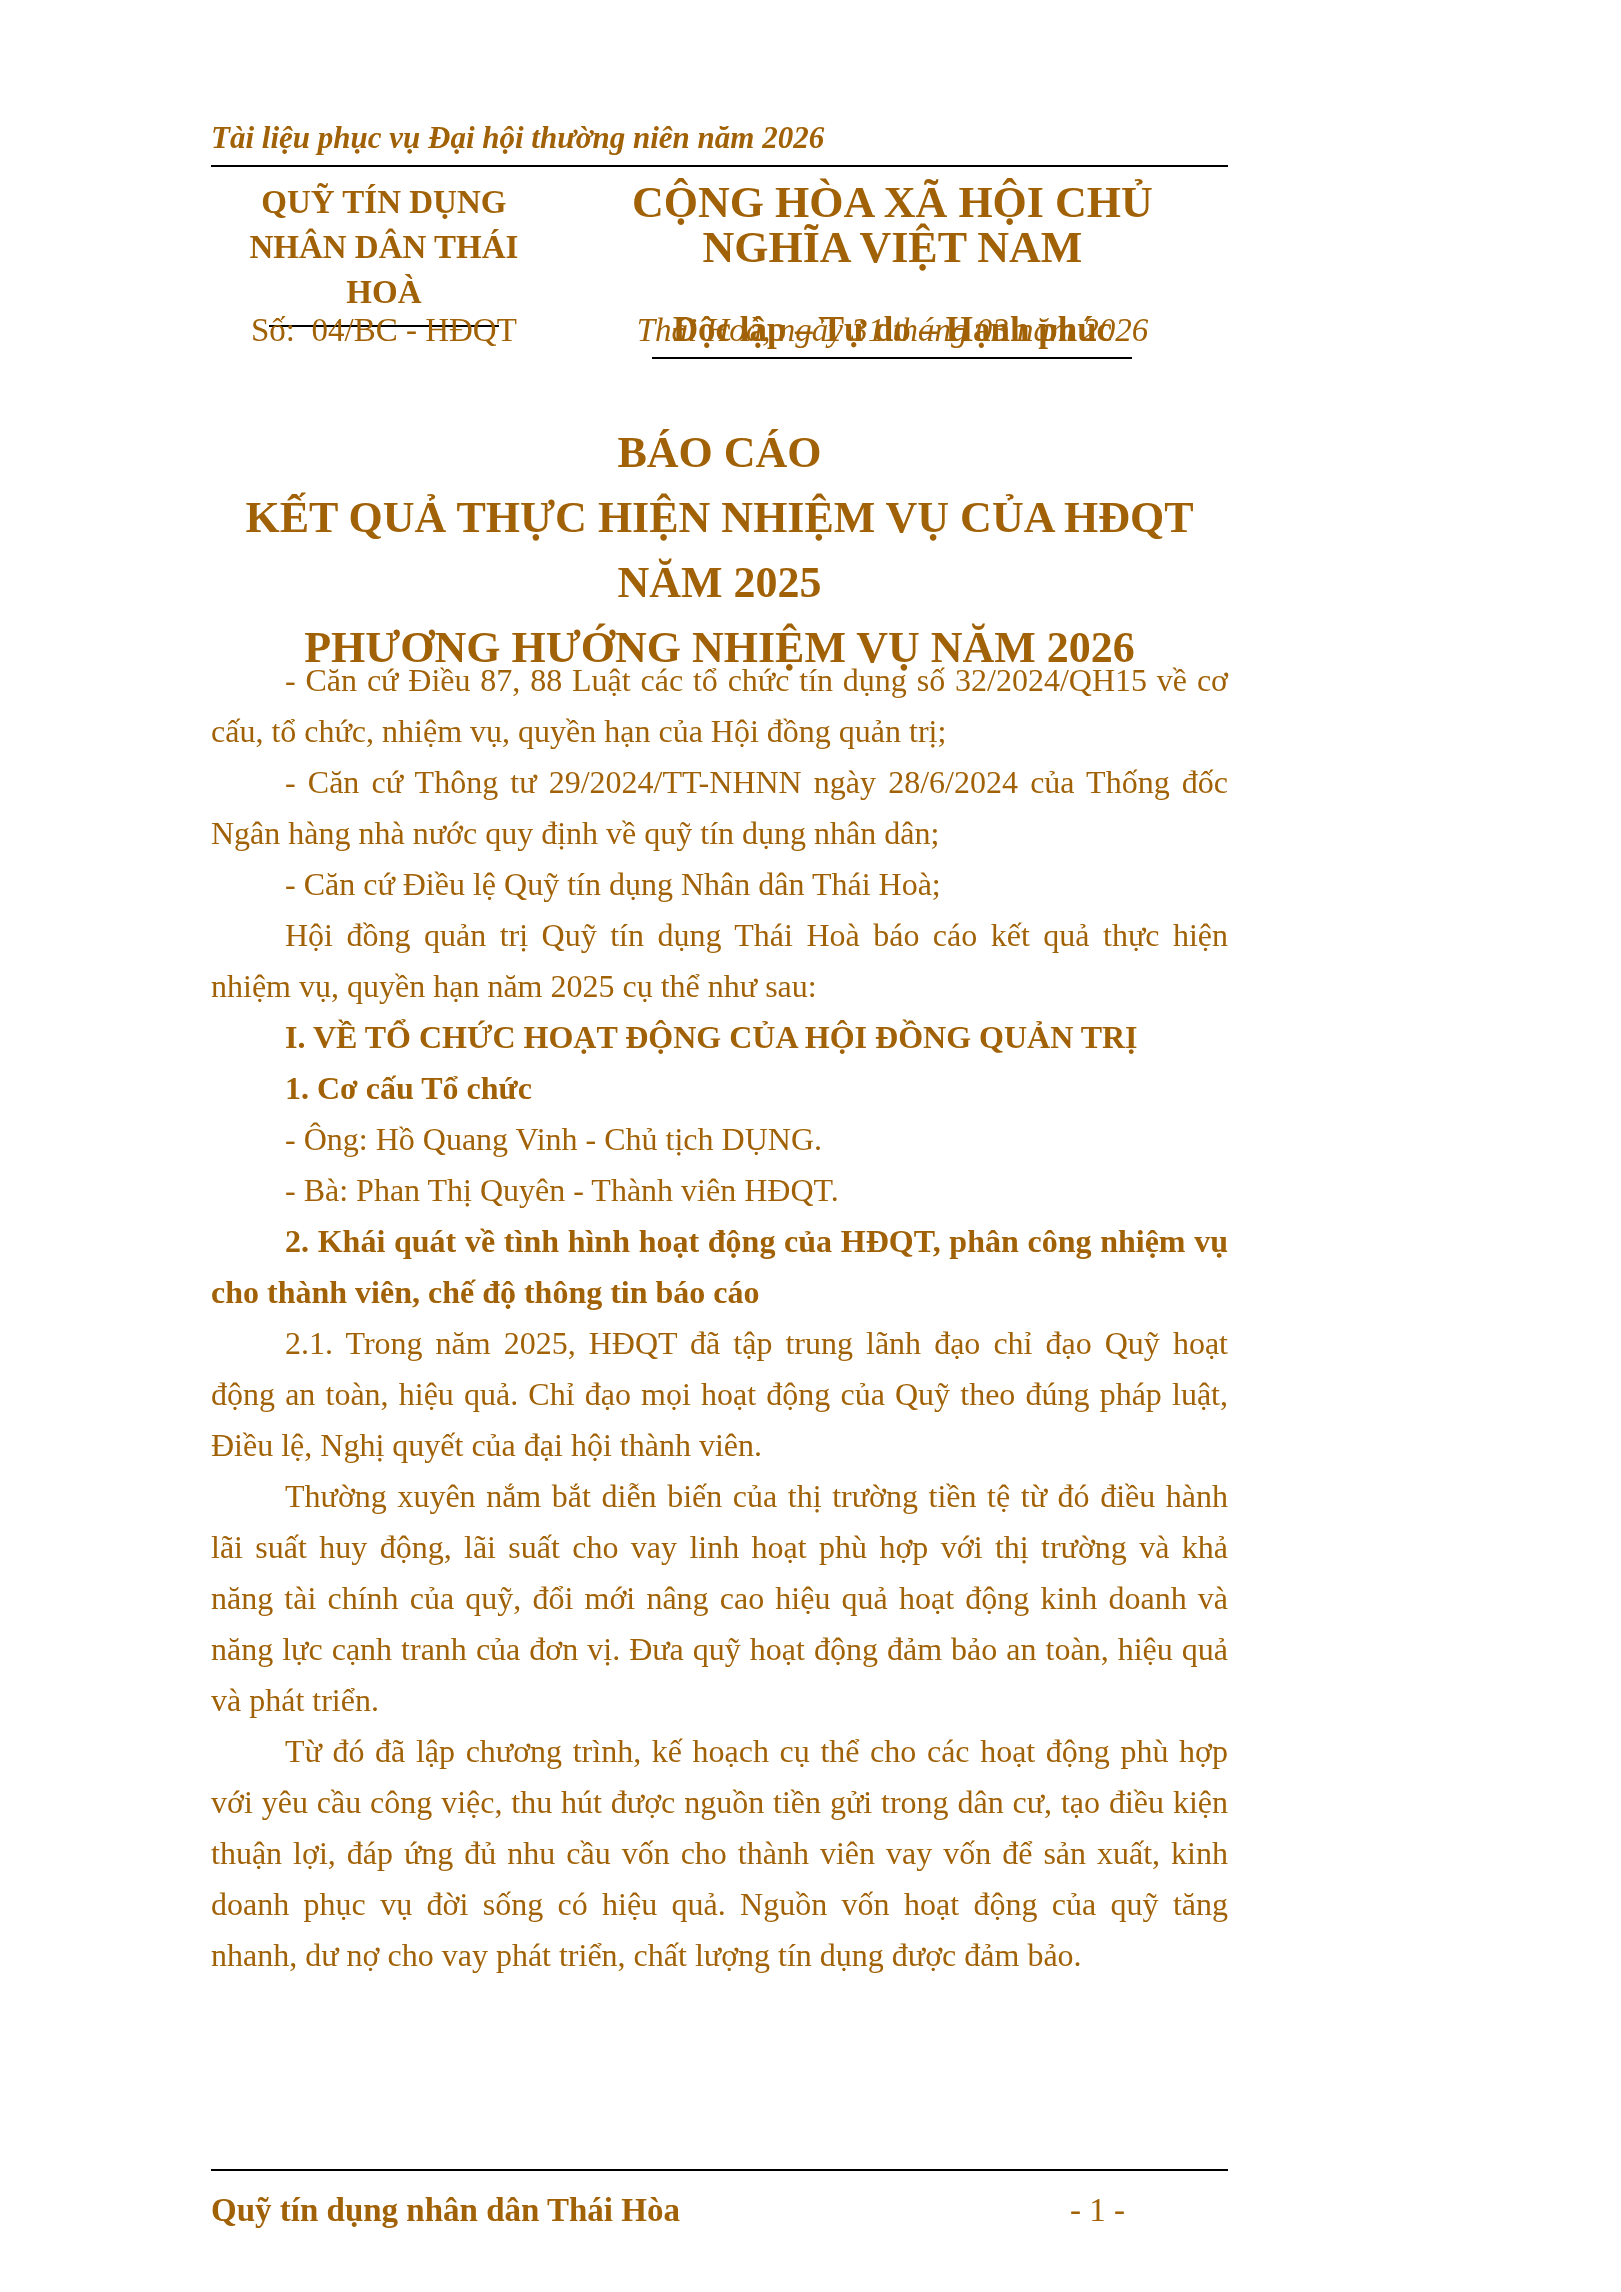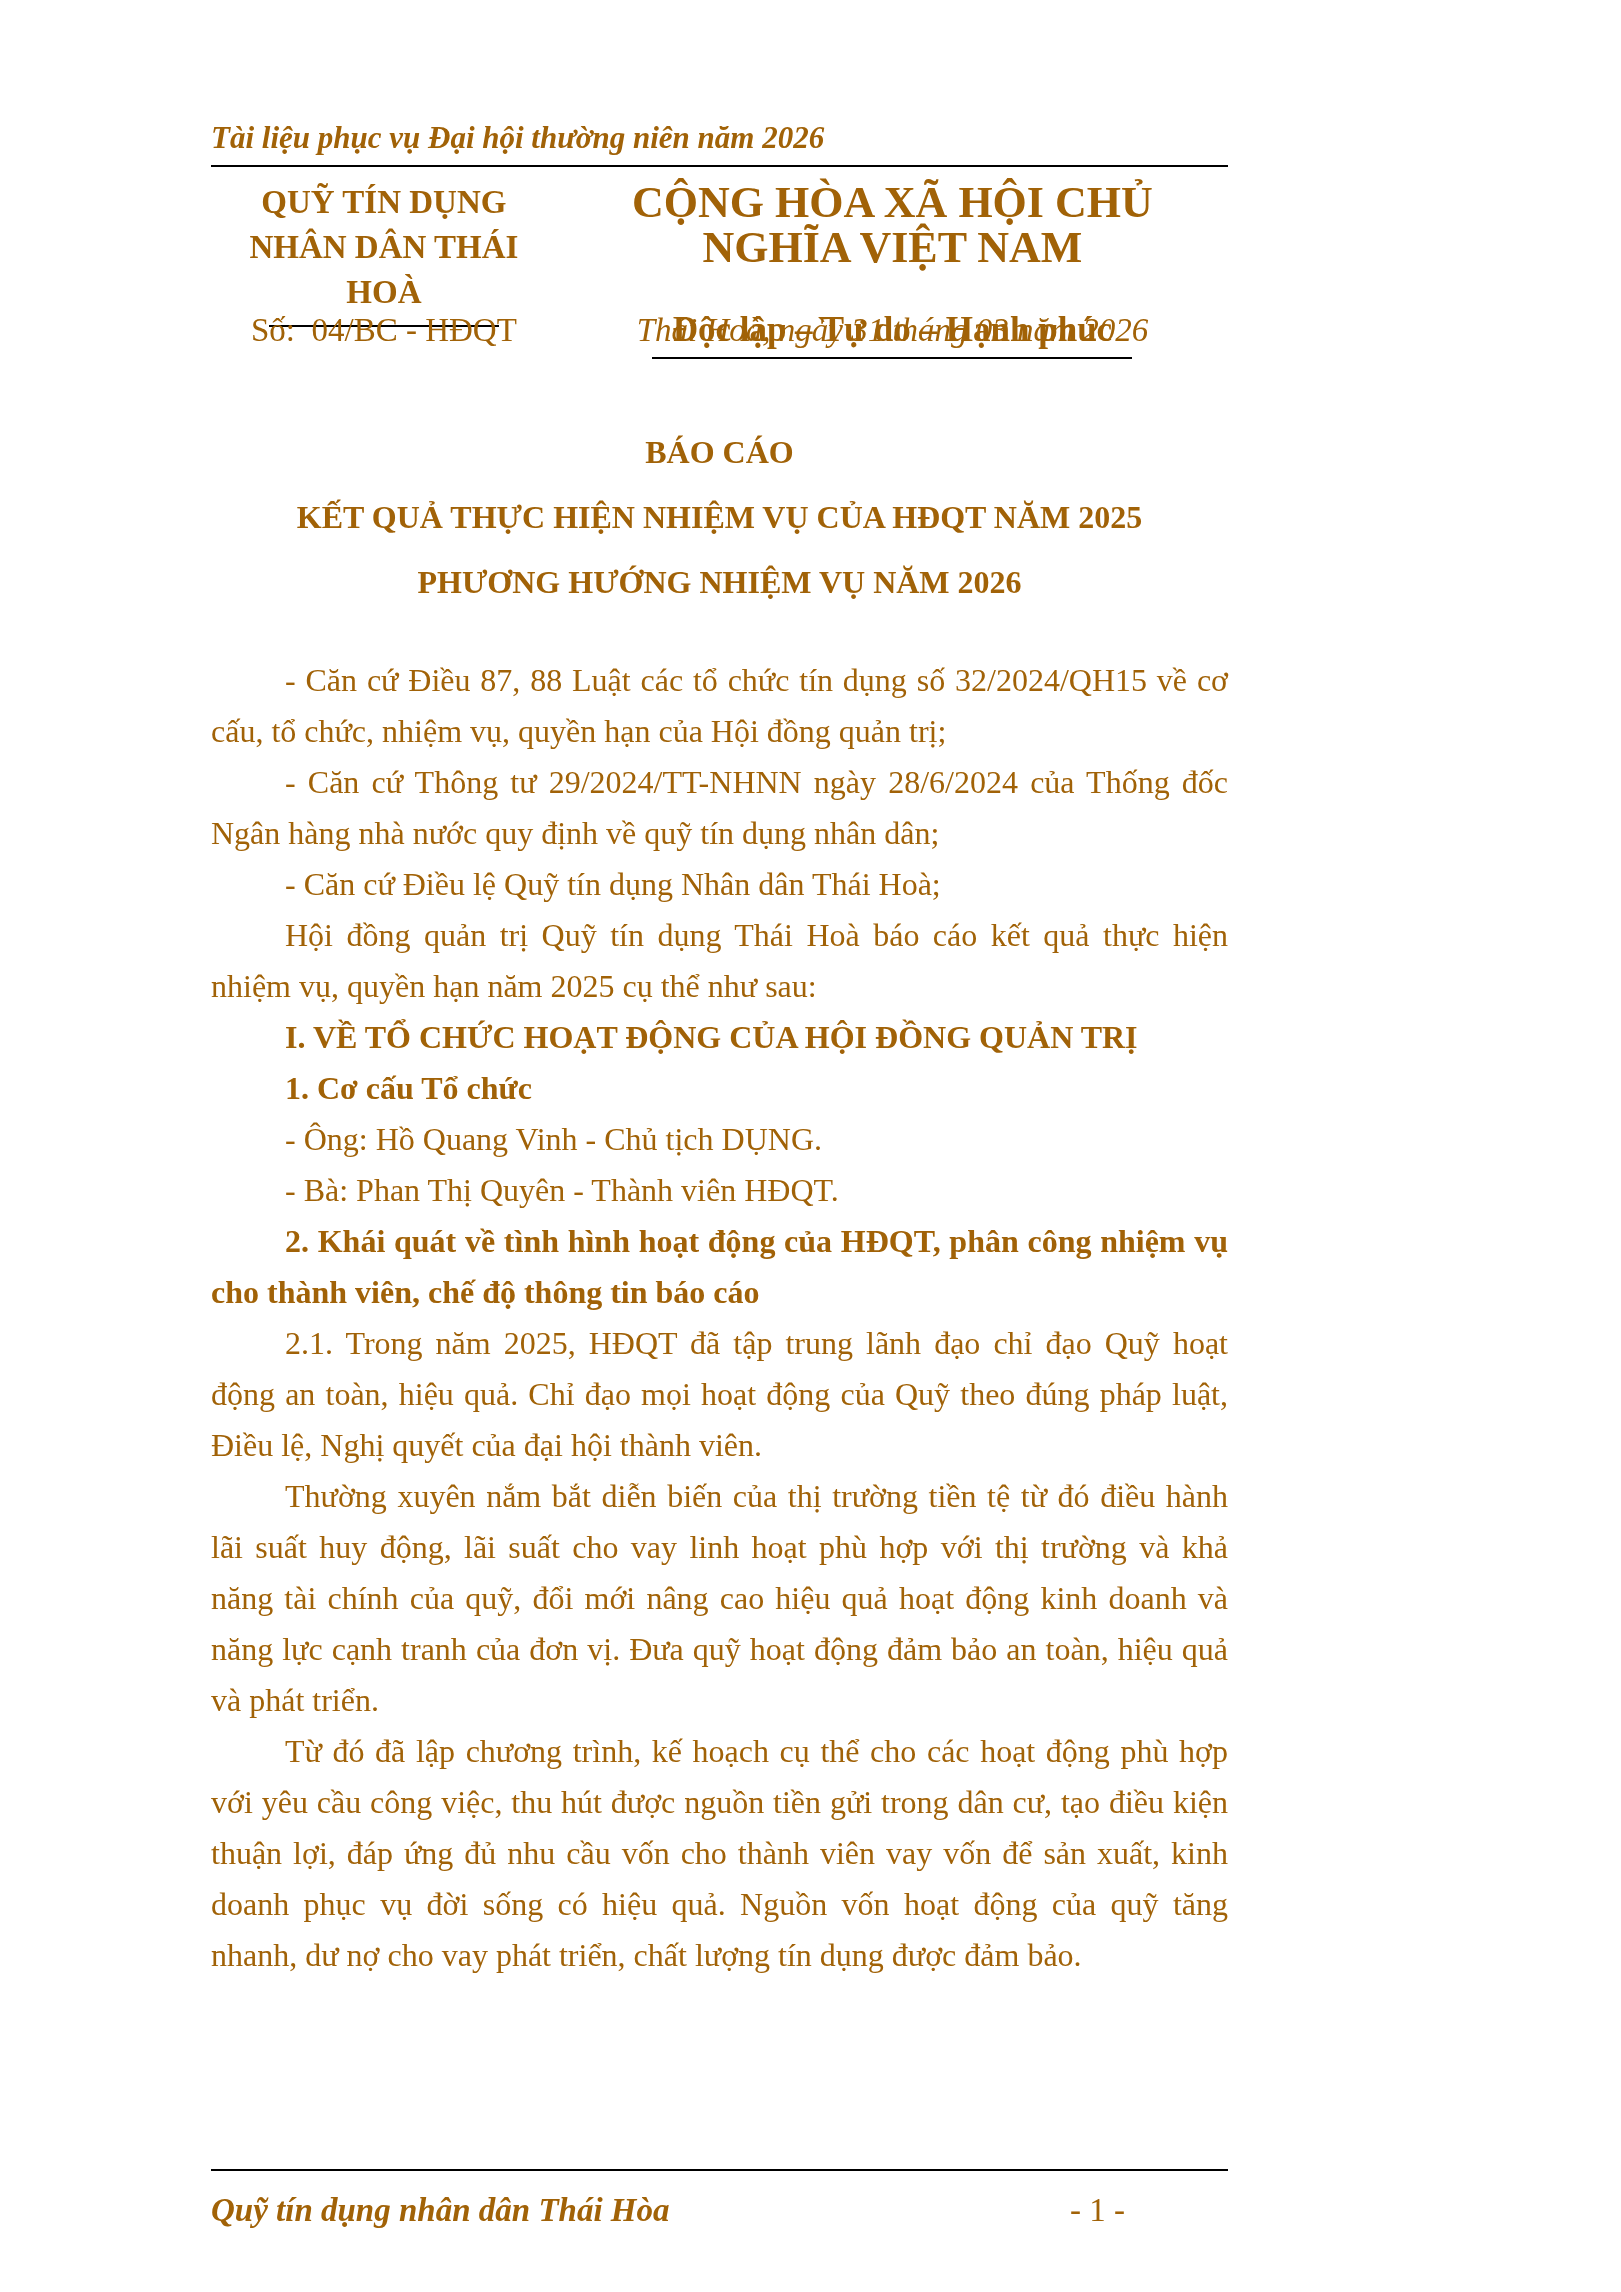--- a/index.html
+++ b/index.html
@@ -42,21 +42,21 @@
     display: flex;
   }
   .doc-number { width: 34%; text-align: center; font-size: 33px; white-space: pre-wrap; }
   .place-date { flex: 1; text-align: center; font-size: 33px; font-style: italic; }
   .title-block {
     position: absolute;
     left: 211px; right: 123px; top: 420px;
     text-align: center;
     font-weight: bold;
   }
-  .title-line { font-size: 32px; line-height: 65px; }
+  .title-line { font-size: 44px; line-height: 65px; }
   .body-text {
     position: absolute;
     left: 211px; right: 123px; top: 655px;
     font-size: 32px;
     line-height: 51px;
     text-align: justify;
   }
   .body-text p { margin: 0; text-indent: 74px; }
   .body-text p.bold { font-weight: bold; }
   .footer-rule {
@@ -64,21 +64,21 @@
     left: 211px; right: 123px; top: 2169px;
     border-top: 2.9px solid #000;
   }
   .footer-row {
     position: absolute;
     left: 211px; right: 123px; top: 2192px;
     display: flex;
     justify-content: space-between;
     font-size: 33px;
   }
-  .footer-org { font-weight: bold; font-style: italic; }
+  .footer-org { font-weight: bold; }
   .footer-page { margin-right: 103px; }
 </style>
 </head>
 <body>
 
 <div class="page">
 
   <div class="tagline">Tài liệu phục vụ Đại hội thường niên năm 2026</div>
   <div class="top-rule"></div>
 

